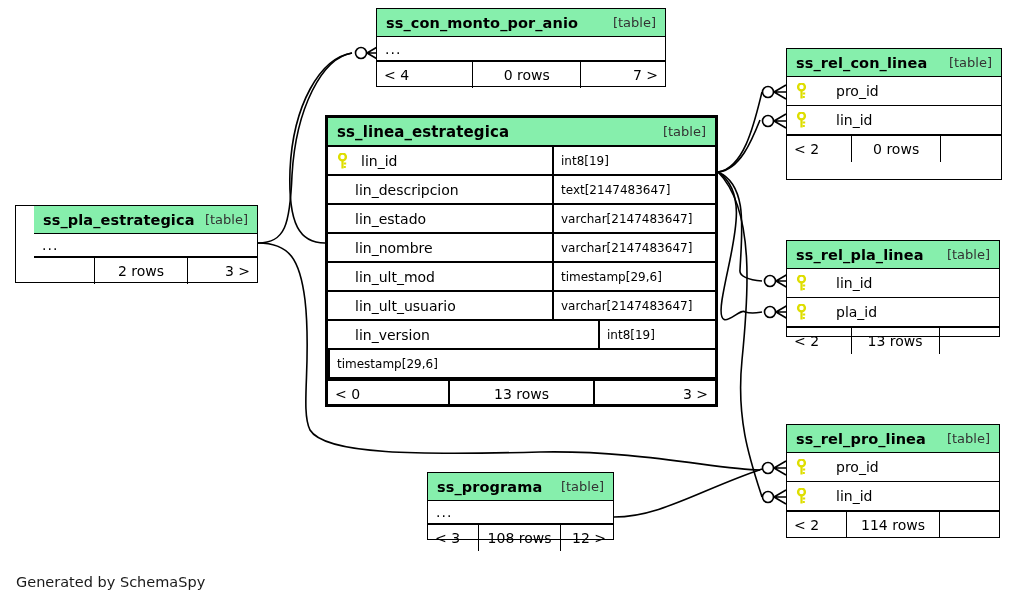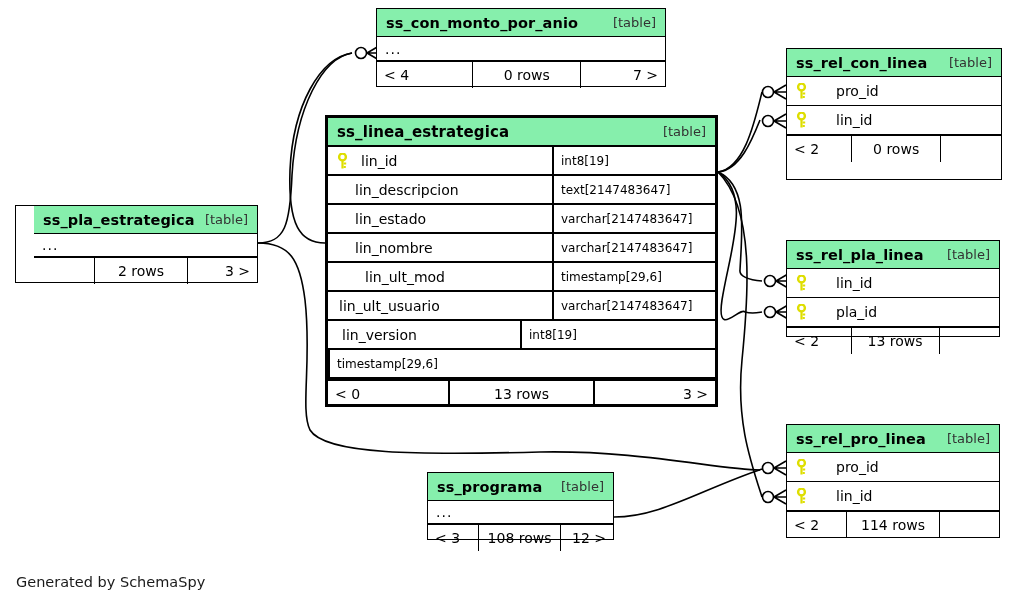--- a/index.html
+++ b/index.html
@@ -265,31 +265,31 @@
       <span class="col-name" style="width:224px;padding-left:27px;">lin_estado</span>
       <span class="col-type">varchar[2147483647]</span>
     </div>
 
     <div class="tbl-row">
       <span class="col-name" style="width:224px;padding-left:27px;text-align:right;">lin_nombre</span>
       <span class="col-type">varchar[2147483647]</span>
     </div>
 
     <div class="tbl-row">
-      <span class="col-name" style="width:224px;padding-left:37px;">lin_ult_mod</span>
+      <span class="col-name" style="width:224px;padding-left:27px;">lin_ult_mod</span>
       <span class="col-type">timestamp[29,6]</span>
     </div>
 
     <div class="tbl-row">
-      <span class="col-name" style="width:224px;padding-left:11px;">lin_ult_usuario</span>
+      <span class="col-name" style="width:224px;padding-left:27px;">lin_ult_usuario</span>
       <span class="col-type">varchar[2147483647]</span>
     </div>
 
     <div class="tbl-row">
-      <span class="col-name" style="width:192px;padding-left:14px;">lin_version</span>
+      <span class="col-name" style="width:270px;padding-left:27px;">lin_version</span>
       <span class="col-type">int8[19]</span>
     </div>
 
     <div class="tbl-row">
       <span class="col-type">timestamp[29,6]</span>
     </div>
 
     <div class="tbl-footer">
       <div class="f-cell f-left" style="width:31%">&lt; 0</div>
       <div class="f-cell f-mid" style="width:38%">13 rows</div>

